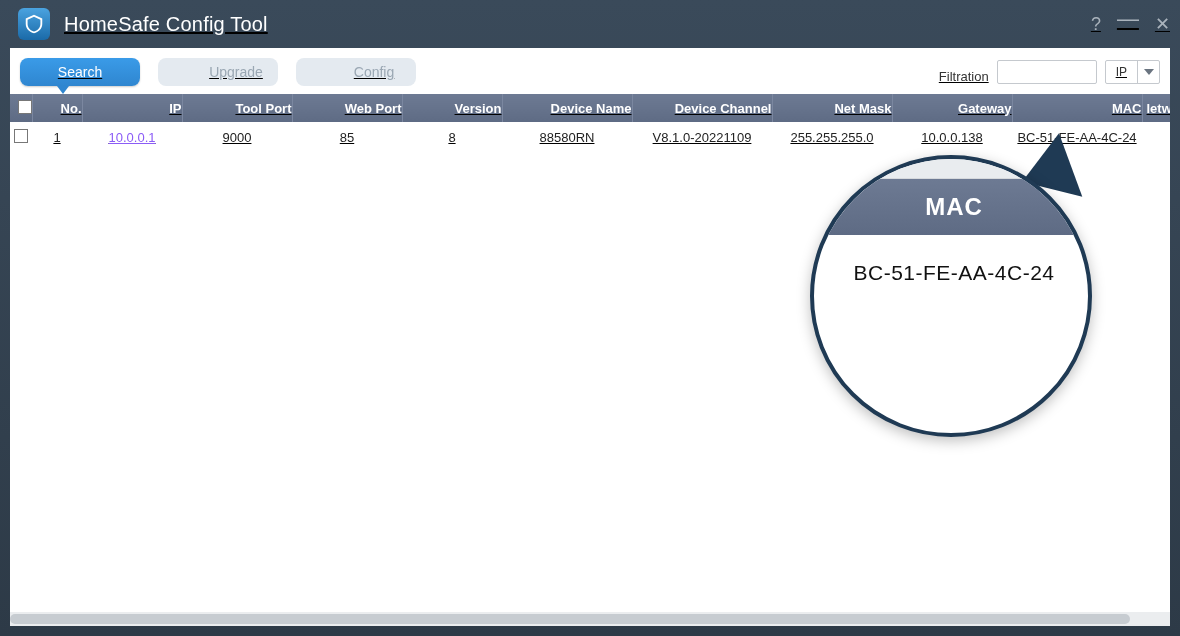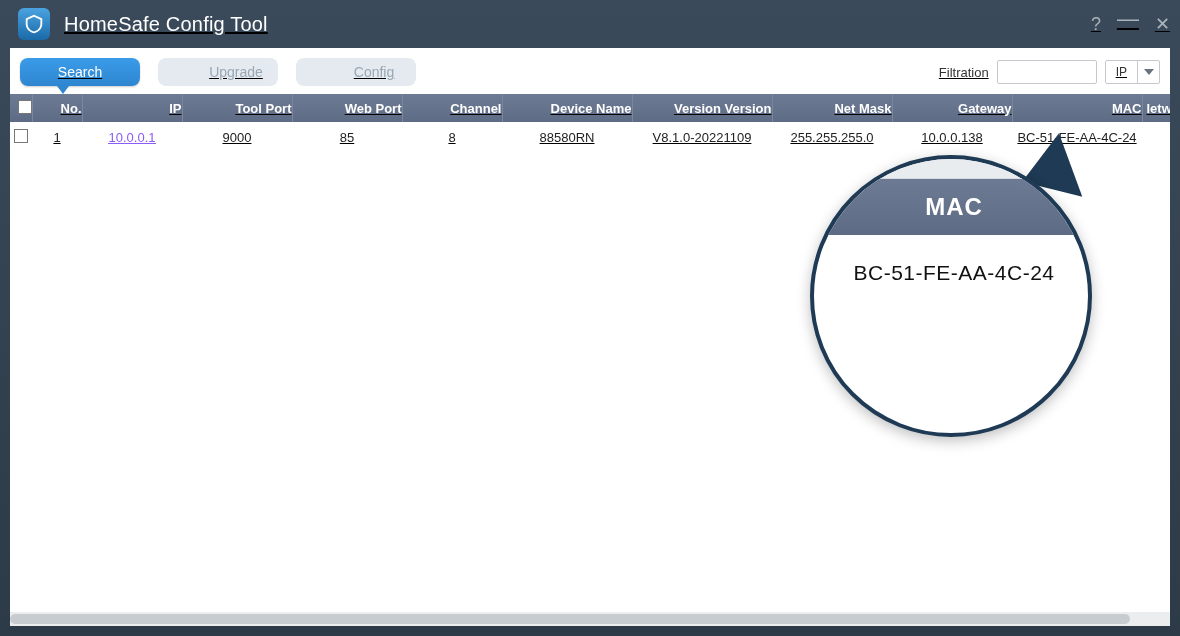--- a/index.html
+++ b/index.html
@@ -61,21 +61,21 @@
     color:#fff;
     box-shadow: 0 1px 2px rgba(0,0,0,.2);
     position:relative;
   }
   .tab-inactive {
     background: #e4eaf0;
     color:#9aa7b3;
     padding-left:36px;
   }
   .spacer { flex:1; }
-  .filtration { display:flex; align-items:center; gap:8px; font-size:13px; color:#333;}
+  .filtration { display:flex; align-items:flex-end; gap:8px; font-size:13px; color:#333;}
   .filtration input[type=text]{
     width:100px;height:24px;border:1px solid #c5c9ce;border-radius:2px;padding:0 4px;font-size:12px;
   }
   .ip-select {
     display:flex;align-items:center;height:24px;border:1px solid #c5c9ce;border-radius:2px;background:#fff;
   }
   .ip-select .val{ padding:0 10px; font-size:12px; color:#333;}
   .ip-select .chev{ width:22px;height:22px;border-left:1px solid #c5c9ce;display:flex;align-items:center;justify-content:center;color:#6a7480;}
   .content {
     background:#fff;
@@ -242,23 +242,23 @@
             <col class="c-mac">
             <col class="c-net">
         </colgroup>
         <thead>
           <tr>
             <th><span class="chk"></span></th>
             <th>No.</th>
             <th>IP</th>
             <th>Tool Port</th>
             <th>Web Port</th>
-            <th>Channel</th>
+            <th>Version</th>
             <th>Device Name</th>
-            <th>Version Version</th>
+            <th>Device Channel</th>
             <th>Net Mask</th>
             <th>Gateway</th>
             <th>MAC</th>
             <th style="text-align:left;padding-left:4px;">letw</th>
           </tr>
         </thead>
         <tbody>
           <tr>
             <td><span class="chk"></span></td>
             <td>1</td>

